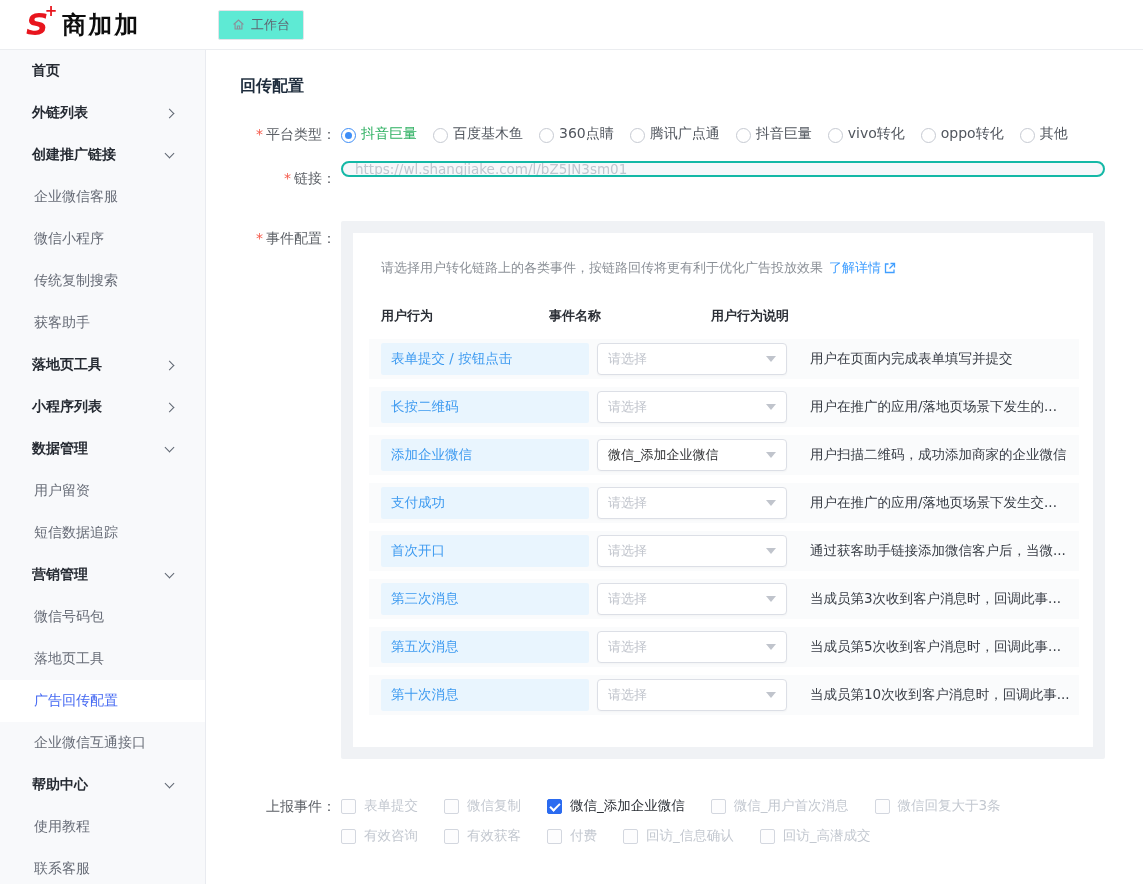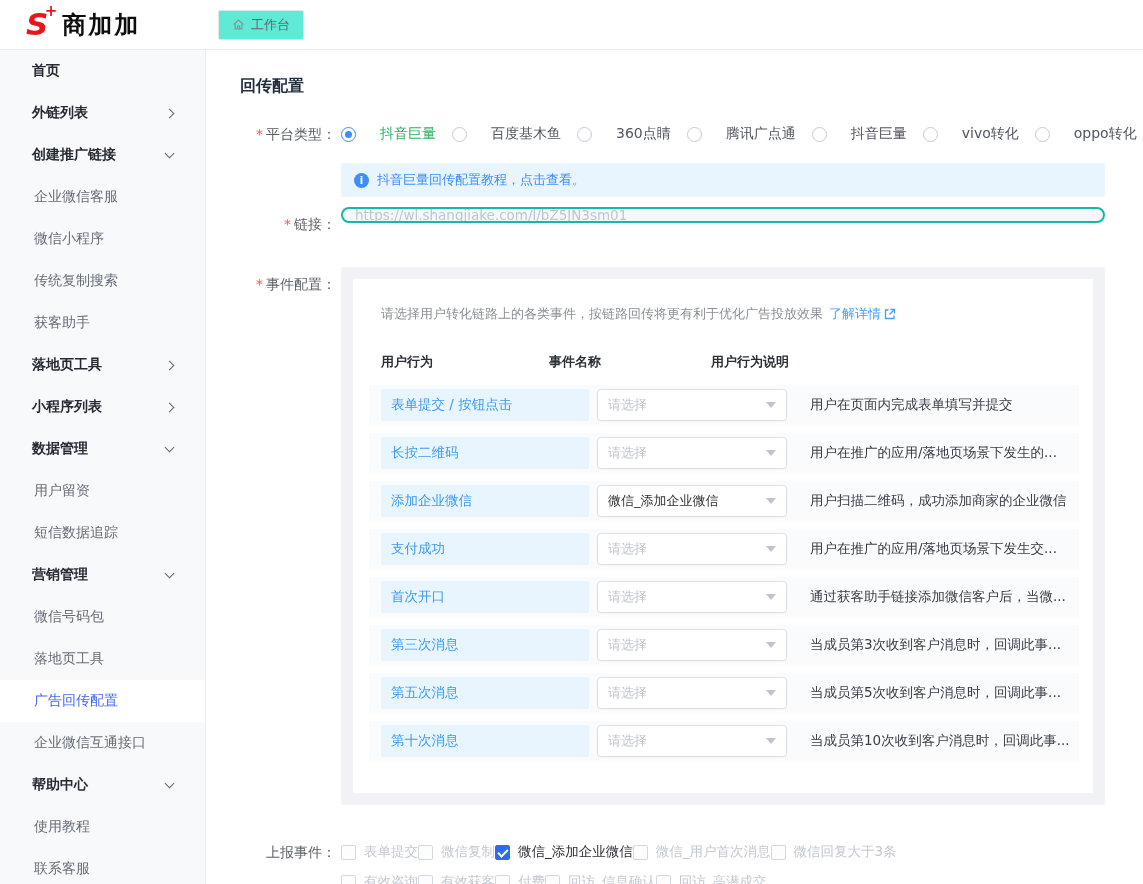--- a/index.html
+++ b/index.html
@@ -38,21 +38,21 @@
 
   
   .main{position:absolute;left:206px;top:50px;right:0;bottom:0;background:#fff;padding:26px 0 0 34px;overflow:hidden}
   .page-title{font-size:16px;font-weight:600;color:#1f2d3d;margin:0 0 20px 0}
   .frow{display:flex;align-items:flex-start}
   .flabel{width:96px;text-align:right;font-size:14px;color:#5c6066;flex:none;line-height:34px;white-space:nowrap}
   .req{color:var(--required-red);margin-right:3px}
   .fcontrol{margin-left:5px;width:764px}
 
   .radios{display:flex;align-items:center;gap:16px;height:34px;white-space:nowrap}
-  .radio-item{display:flex;align-items:center;gap:24px;cursor:pointer}
+  .radio-item{display:flex;align-items:flex-end;gap:5px;cursor:pointer}
   .radio{width:15px;height:15px;border-radius:50%;border:1px solid #c6cad2;background:#fff;position:relative;flex:none}
   .radio.checked{border-color:var(--notice-blue)}
   .radio.checked::after{content:"";position:absolute;left:3px;top:3px;right:3px;bottom:3px;border-radius:50%;background:var(--notice-blue)}
   .radio-label{font-size:14px;color:#51565e}
   .radio-item.checked .radio-label{color:var(--green-selected)}
 
   .notice-row{margin-top:12px}
   .notice{height:34px;background:var(--notice-bg);border-radius:2px;display:flex;align-items:center;
           padding:0 13px;gap:8px;font-size:13px;color:var(--notice-blue)}
   .notice-icon{width:15px;height:15px;border-radius:50%;background:var(--notice-blue);color:#fff;
@@ -81,21 +81,21 @@
         box-shadow:0 1px 2px rgba(0,0,0,.03)}
   .esel .val{font-size:13px;color:#c0c4cc;white-space:nowrap;overflow:hidden}
   .esel.has-value .val{color:#303133}
   .caret{width:0;height:0;border-left:5px solid transparent;border-right:5px solid transparent;
          border-top:6px solid #c0c4cc;flex:none}
   .edesc{margin-left:23px;font-size:13.5px;color:#383d45;white-space:nowrap;overflow:hidden}
 
   .report-row{margin-top:36px}
   .report-row .flabel{line-height:22px}
   .cbrows{display:flex;flex-direction:column;gap:8px;padding-top:0}
-  .cbrow{display:flex;align-items:center;height:22px}
+  .cbrow{display:flex;align-items:center;gap:26px;height:22px}
   .cb-item{display:flex;align-items:center;gap:8px;cursor:pointer}
   .cbbox{width:15px;height:15px;border:1px solid #d3d7df;border-radius:2px;background:#fdfdfe;position:relative;flex:none}
   .cbbox.checked{background:var(--check-blue);border-color:var(--check-blue)}
   .cbbox.checked::after{content:"";position:absolute;left:4px;top:1px;width:4px;height:8px;
         border:solid #fff;border-width:0 2px 2px 0;transform:rotate(45deg)}
   .cb-label{font-size:13.5px;color:#c3c8d0}
   .cb-item.checked .cb-label{color:#2b2f36}
 </style>
 </head>
 <body>
@@ -219,29 +219,20 @@
           <span class="radio"></span>
           <span class="radio-label">oppo转化</span>
         </label>
         <label class="radio-item">
           <span class="radio"></span>
           <span class="radio-label">其他</span>
         </label>
       </div>
   </div>
 
-  <div class="frow notice-row">
-    <div class="flabel"></div>
-    <div class="fcontrol">
-      <div class="notice">
-        <span class="notice-icon"></span>
-        <span class="notice-text">抖音巨量回传配置教程，点击查看。</span>
-      </div>
-    </div>
-  </div>
 
   <div class="frow link-row">
     <div class="flabel"><span class="req">*</span><span>链接：</span></div>
     <div class="fcontrol">
       <input class="link-input" type="text" disabled="" value="https://wl.shangjiake.com/l/bZ5JN3sm01" style="">
     </div>
   </div>
 
   <div class="frow events-row">
     <div class="flabel"><span class="req">*</span><span>事件配置：</span></div>

